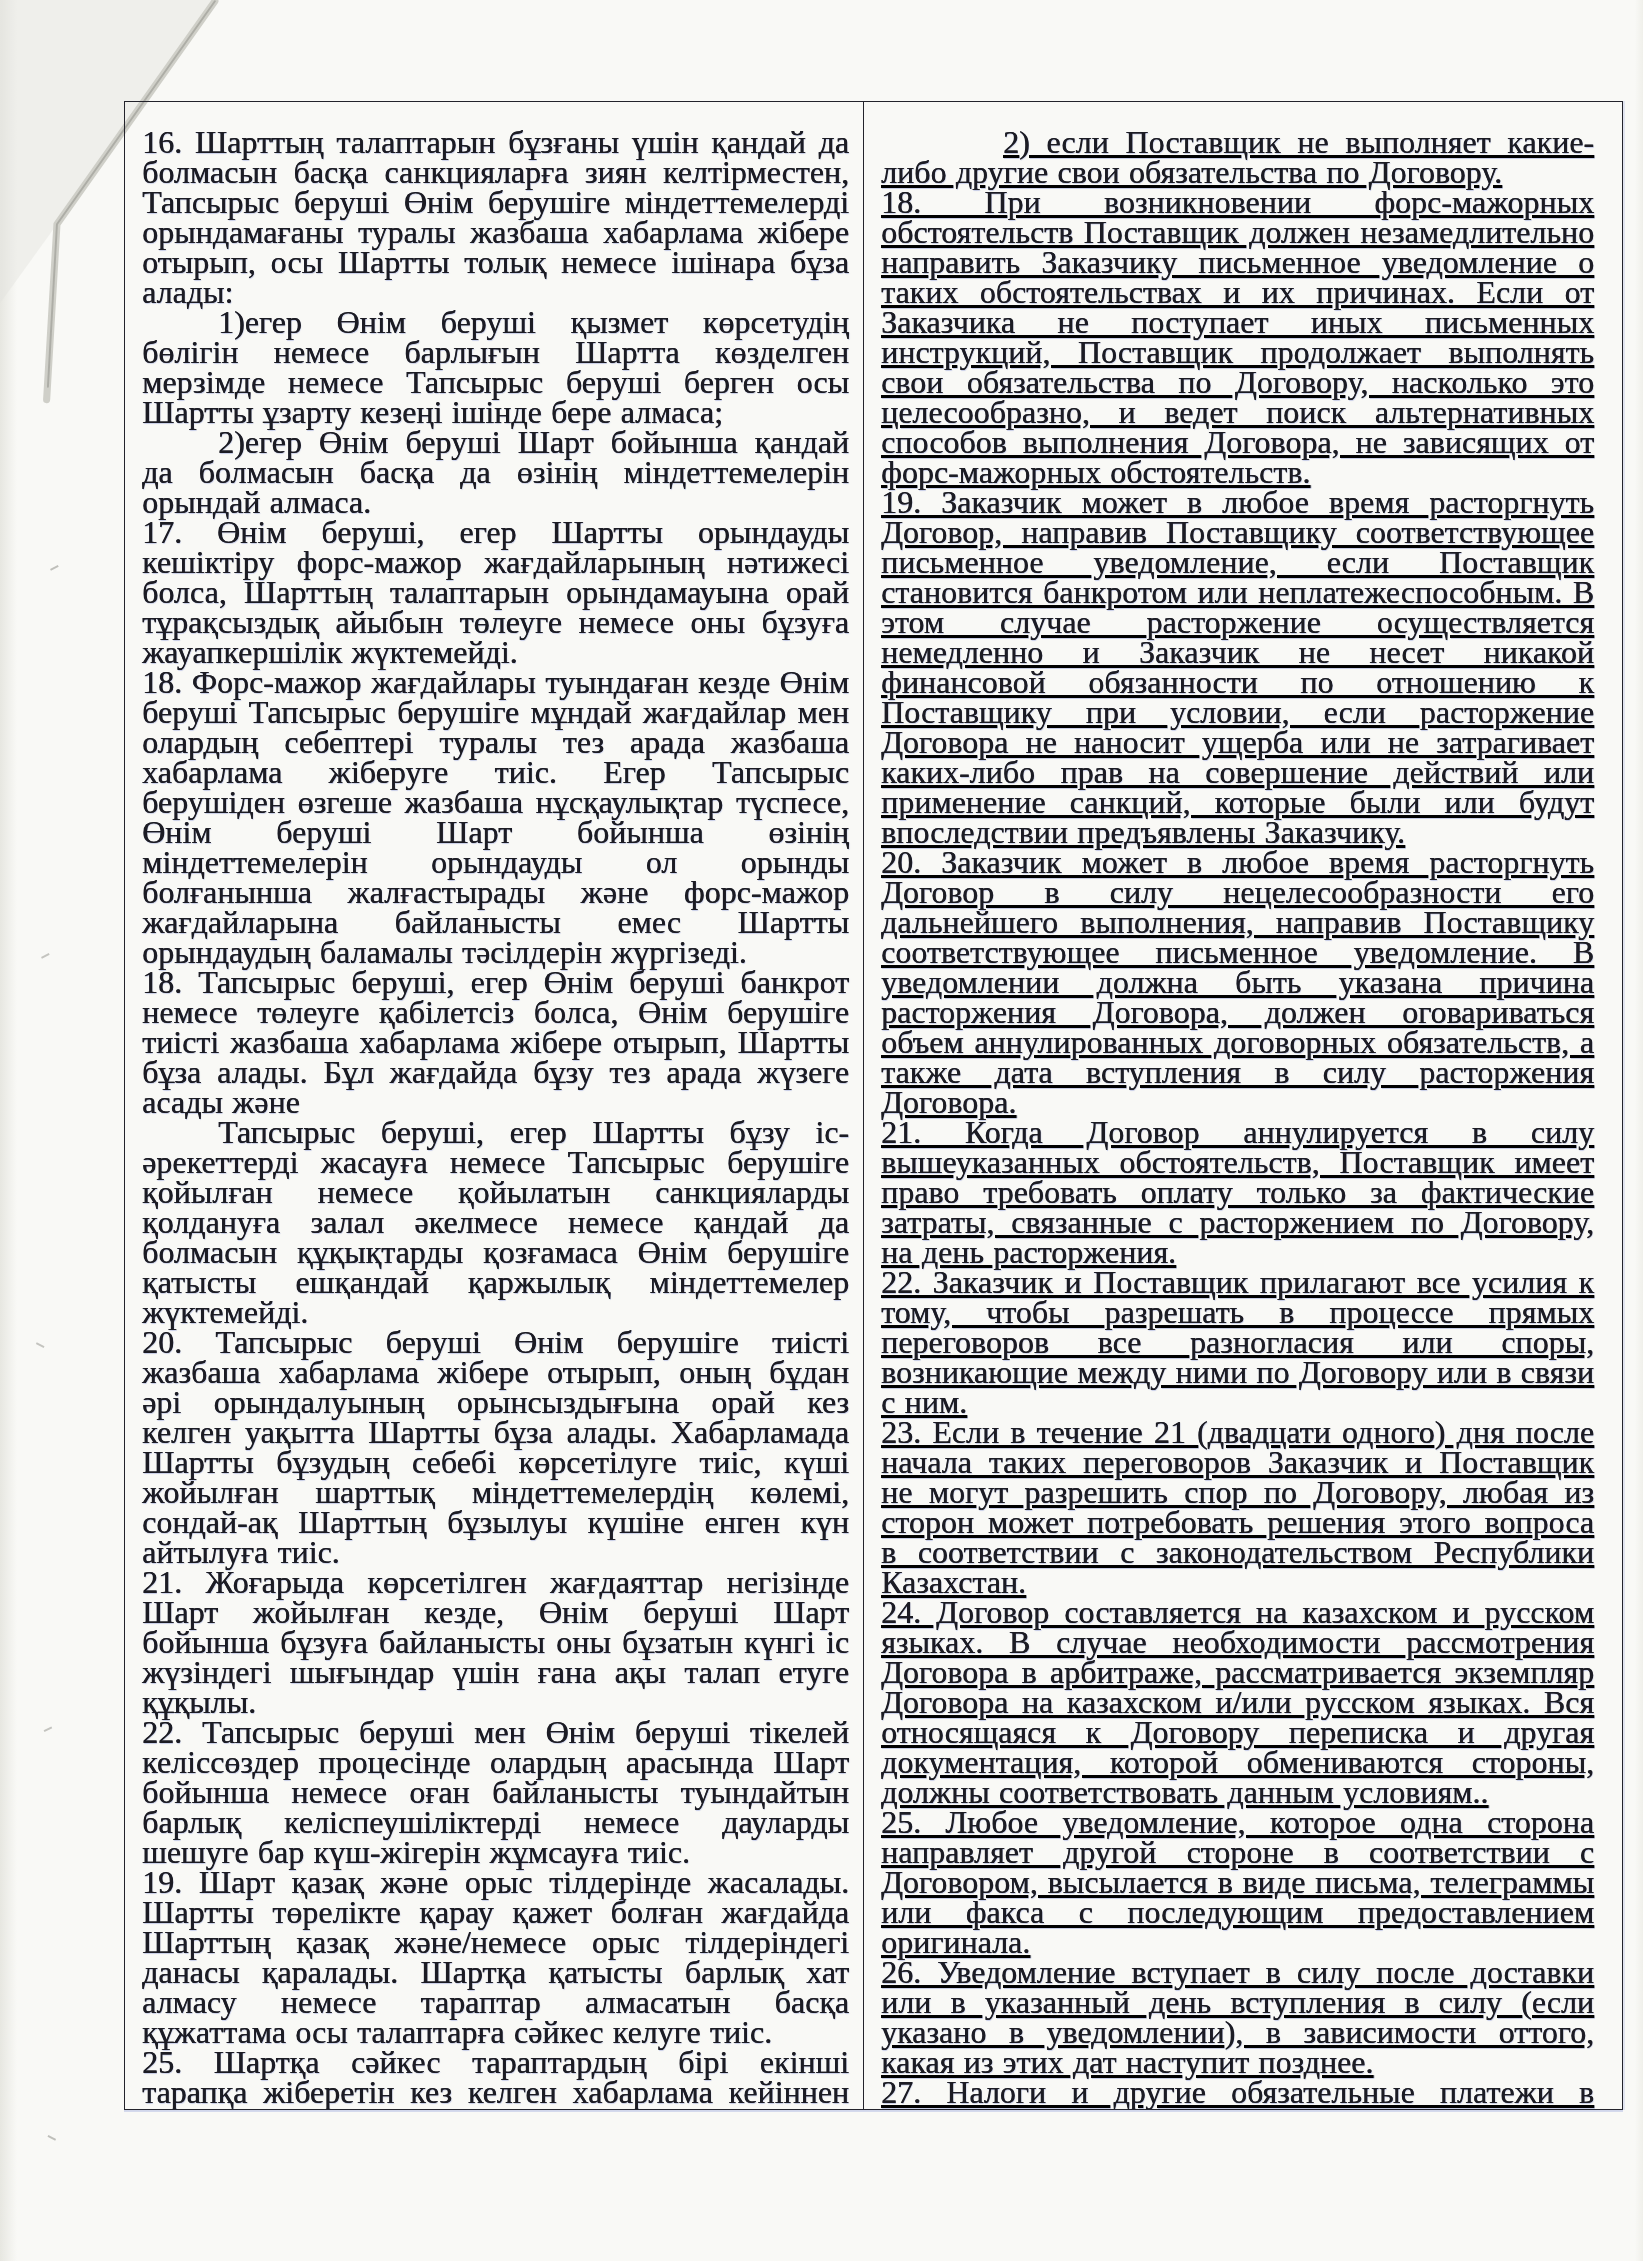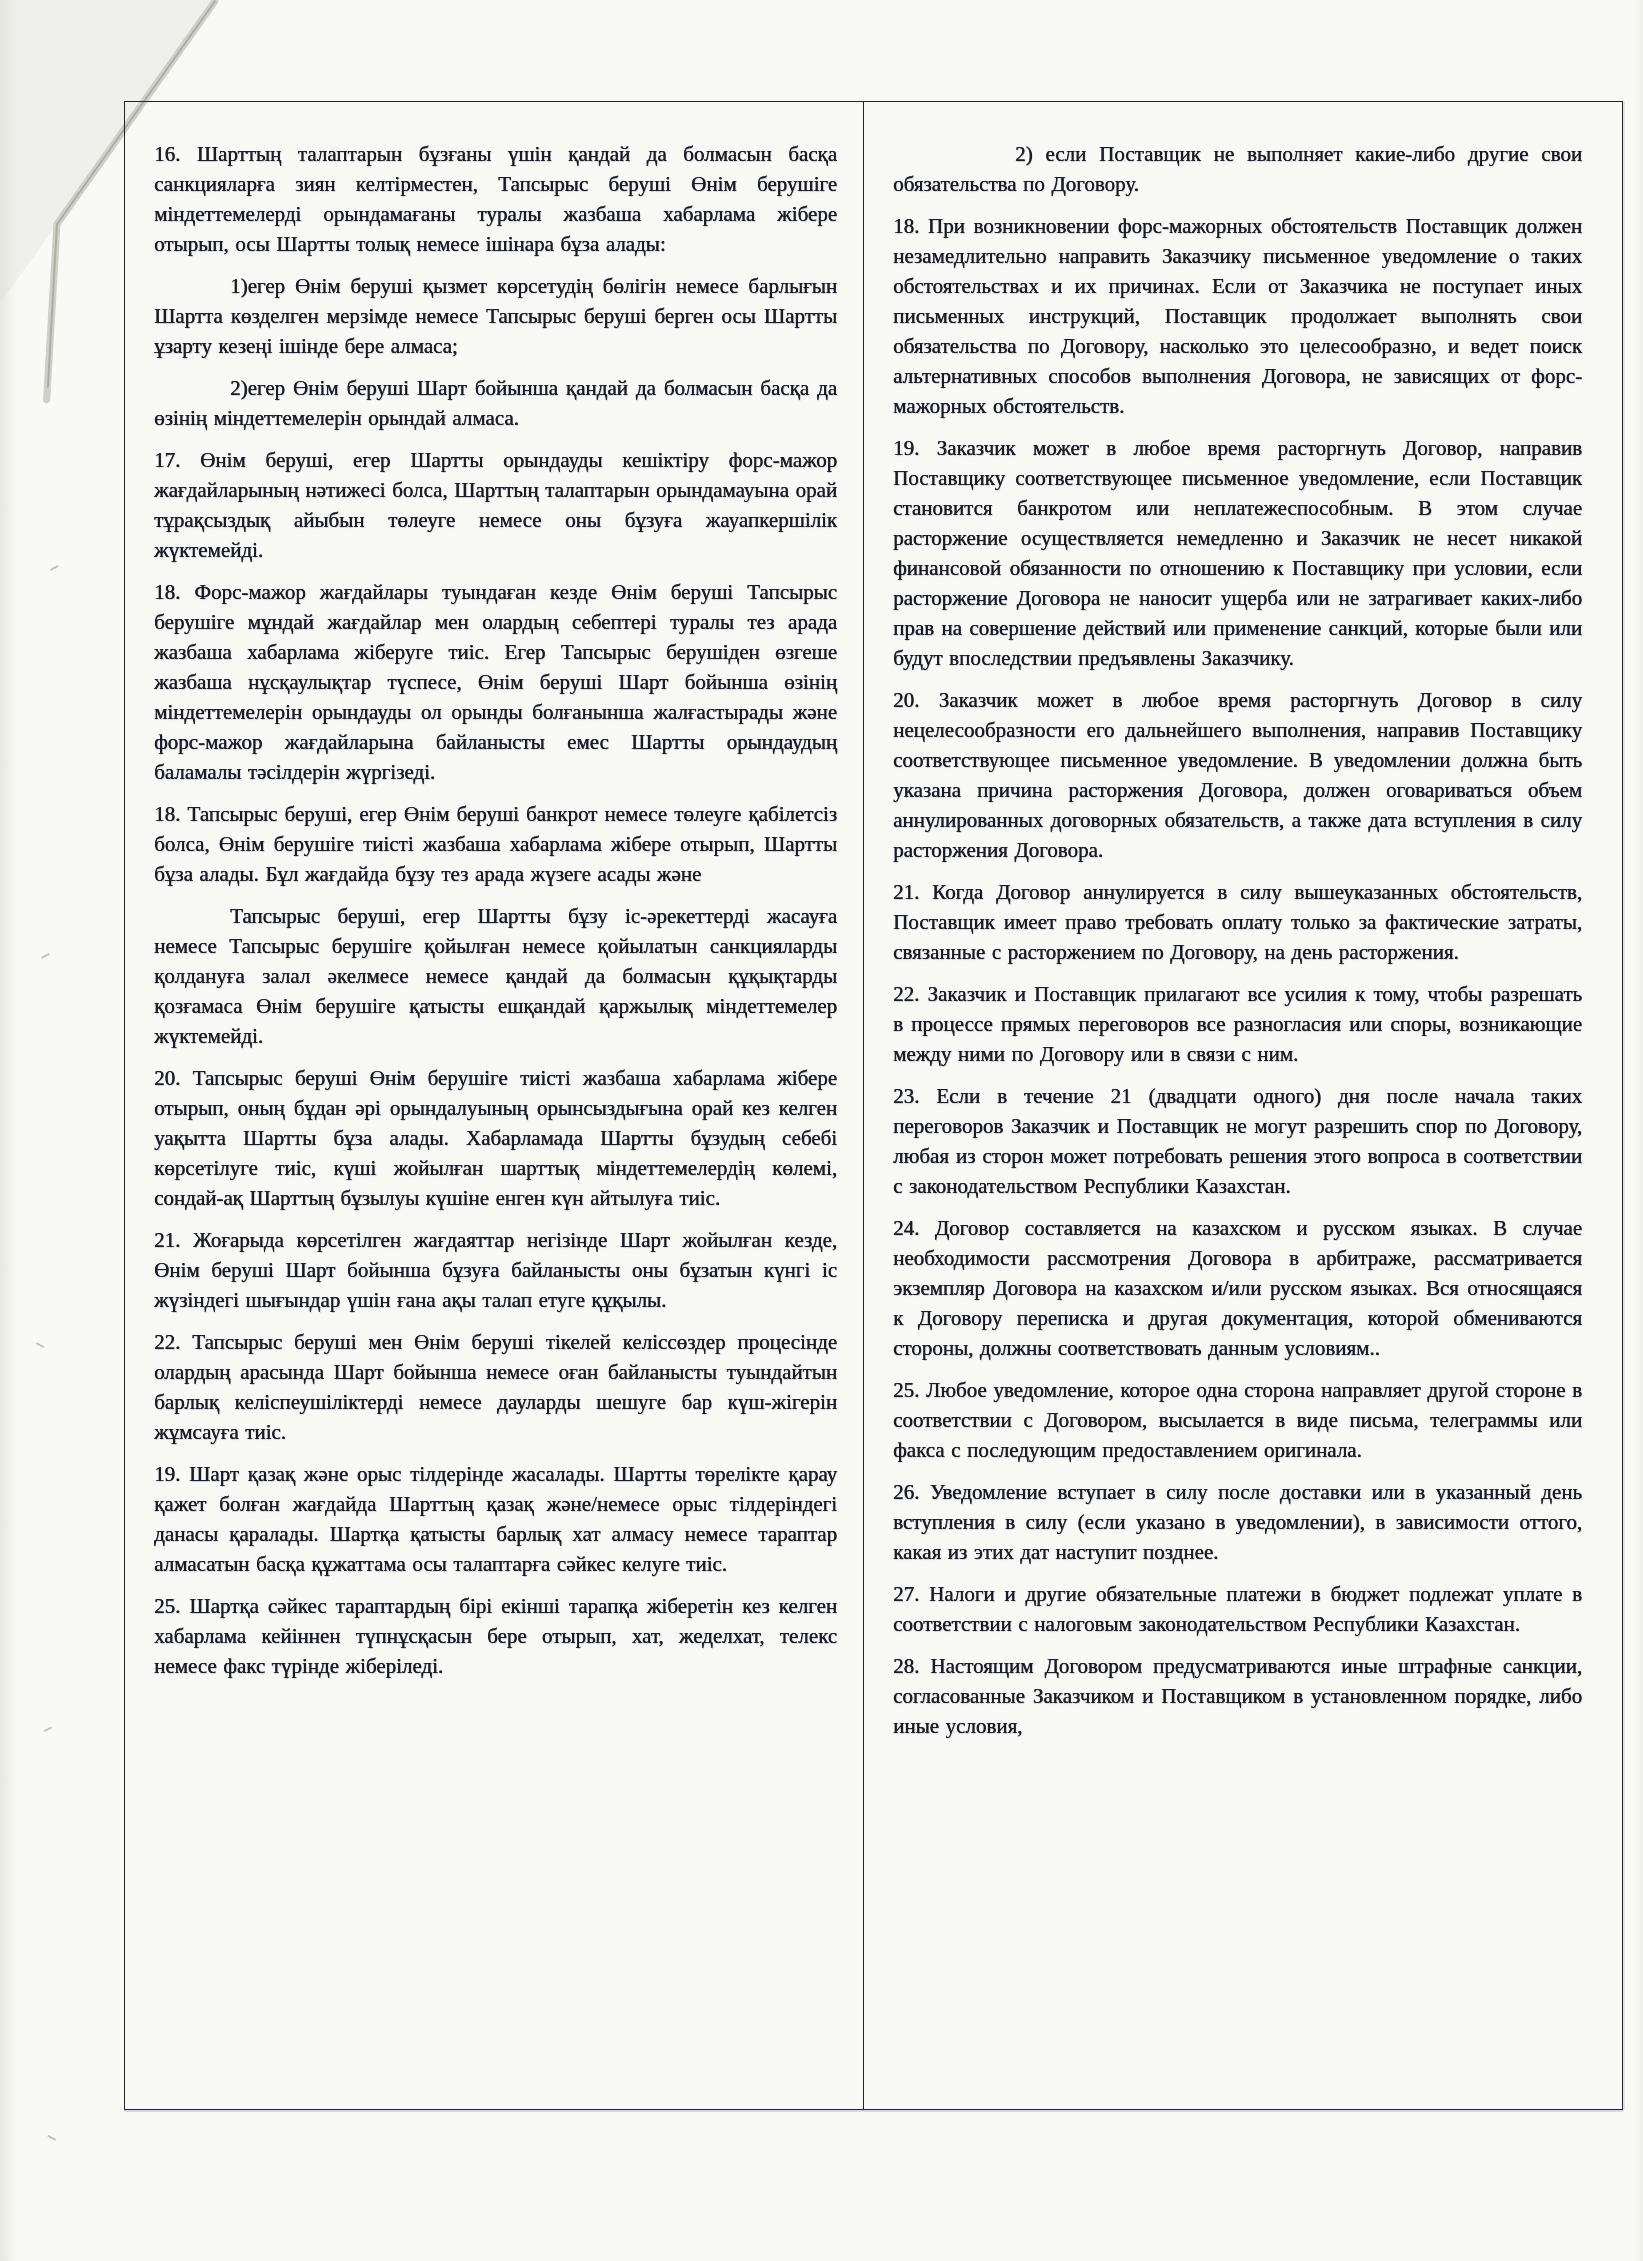--- a/index.html
+++ b/index.html
@@ -46,25 +46,26 @@
     height: 100%;
   }
   .col-left {
     width: 739px;
     border-right: 1.9px solid var(--border, #23232b);
     padding: 24.5px 14px 6.4px 17px;
   }
   .col-right {
     flex: 1;
     padding: 24.5px 28px 6.4px 17px;
+    text-decoration: underline;
   }
   .para {
-    margin: 12px;
+    margin: 0;
     text-align: justify;
-    font-size: 21px;
+    font-size: 32px;
     line-height: 30px;
     color: var(--ink, #1c1c24);
     text-shadow:
       0.4px 0 0 var(--ink, #1c1c24),
       0.8px 1px 0.8px rgba(70, 90, 190, 0.28);
     word-spacing: 1.3px;
   }
   .col-left .para.indent { text-indent: 76px; font-family: Liberation Serif, serif; }
   .col-right .para.indent { text-indent: 122px; }
 </style>

